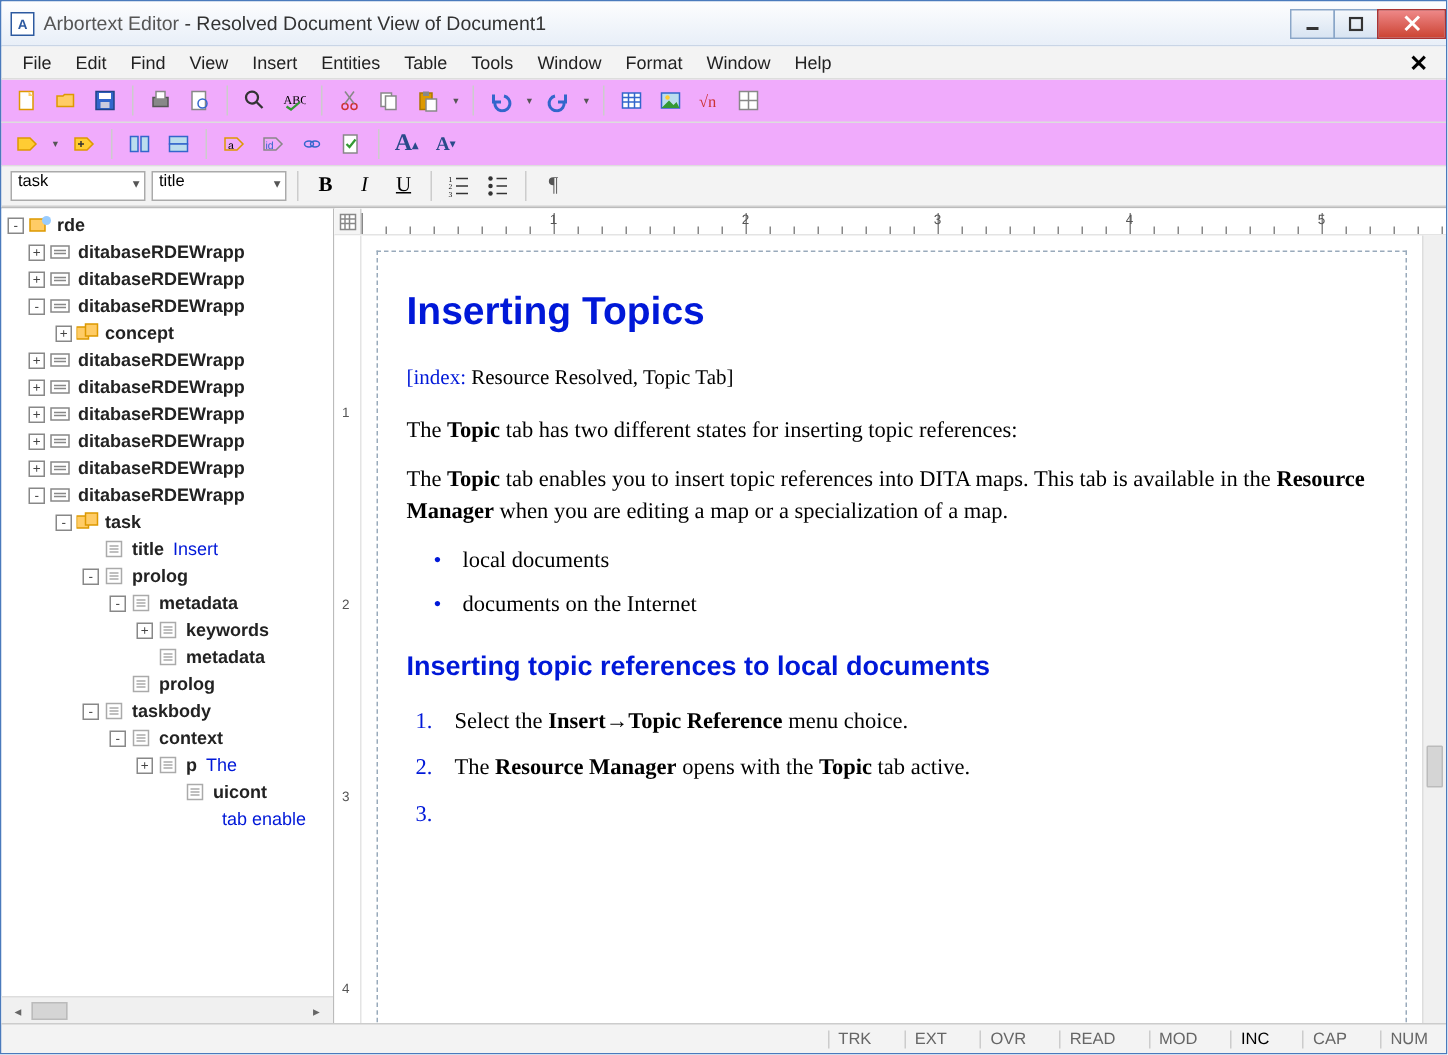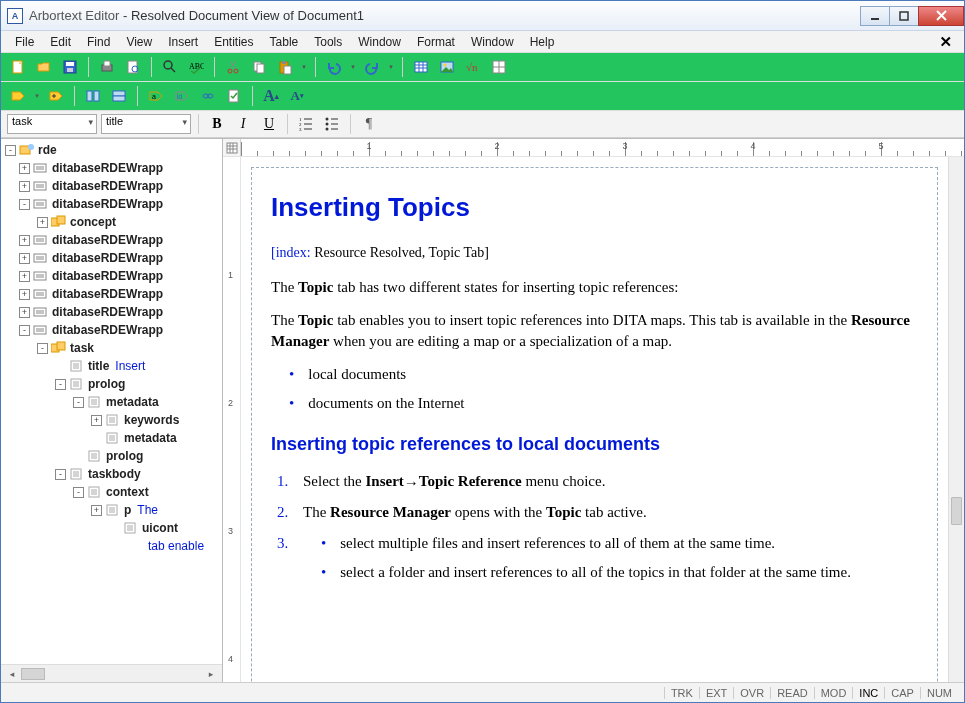--- a/index.html
+++ b/index.html
@@ -9,21 +9,21 @@
 .titlebar .app-icon { width: 16px; height: 16px; background: #fff; border: 1px solid #2d5aa0; font-size: 9px; color: #2d5aa0; font-weight: bold; text-align: center; line-height: 14px; margin-right: 6px; }
 .titlebar .title { font-size: 13px; color: #333; }
 .titlebar .title .app { color: #555; }
 .winbtns { margin-left: auto; display: flex; }
 .winbtn { width: 30px; height: 20px; border: 1px solid #8aa6c8; background: linear-gradient(#f4f7fb, #d8e4f2); margin-left: -1px; display: flex; align-items: center; justify-content: center; font-size: 11px; }
 .winbtn.close { width: 46px; background: linear-gradient(#e88, #c43); color: #fff; border-color: #a33; }
 .winbtn.close svg { stroke: #fff; }
 .menubar { height: 22px; background: #f3f3f3; display: flex; align-items: center; padding: 0 6px; border-bottom: 1px solid #ddd; position: relative; }
 .menubar .mi { padding: 2px 8px; color: #222; cursor: default; }
 .menubar .close-x { margin-left: auto; font-size: 15px; font-weight: bold; padding-right: 6px; }
-.toolbar { background: #22c55e; border-bottom: 1px solid #ddd; padding: 3px 6px; display: flex; align-items: center; gap: 4px; flex-wrap: wrap; }
+.toolbar { background: #f0abfc; border-bottom: 1px solid #ddd; padding: 3px 6px; display: flex; align-items: center; gap: 4px; flex-wrap: wrap; }
 .tbtn { width: 22px; height: 22px; border: 1px solid transparent; display: inline-flex; align-items: center; justify-content: center; border-radius: 2px; }
 .tbtn svg { display: block; }
 .sep { width: 1px; height: 20px; background: #ccc; margin: 0 3px; }
 .dd-arrow { width: 8px; display: inline-flex; justify-content: center; font-size: 7px; color: #555; }
 .combo-row { background: #f3f3f3; border-bottom: 1px solid #d0d0d0; padding: 3px 6px; display: flex; align-items: center; gap: 4px; }
 .combo { height: 20px; border: 1px solid #aaa; background: #fff; font-size: 11px; padding: 0 18px 0 4px; position: relative; }
 .combo::after { content: "▾"; position: absolute; right: 3px; top: 2px; font-size: 9px; color: #555; }
 .fmt-btn { width: 22px; height: 20px; display: inline-flex; align-items: center; justify-content: center; font-family: "Times New Roman", serif; font-size: 14px; }
 .body-area { flex: 1; display: flex; min-height: 0; border-top: 1px solid #bbb; }
 .tree-pane { width: 222px; border-right: 1px solid #bbb; background: #fff; overflow: hidden; position: relative; display: flex; flex-direction: column; }
@@ -61,21 +61,21 @@
 .doc-scroll ul { list-style: none; margin: 4px 0 14px 18px; }
 .doc-scroll ul li { margin-bottom: 8px; }
 .doc-scroll ul li::before { content: "•"; color: #0018d8; margin-right: 14px; }
 .doc-scroll h2 { color: #0018d8; font-size: 18px; font-weight: bold; margin: 18px 0 14px 0; font-family: Arial, sans-serif; }
 .doc-scroll ol { margin-left: 6px; list-style: none; counter-reset: step; }
 .doc-scroll ol > li { margin-bottom: 10px; counter-increment: step; padding-left: 26px; position: relative; }
 .doc-scroll ol > li::before { content: counter(step) "."; color: #0018d8; position: absolute; left: 0; }
 .doc-scroll ol ul { margin-top: 8px; }
 .doc-vsb { position: absolute; right: 0; top: 18px; bottom: 0; width: 16px; background: #f0f0f0; border-left: 1px solid #ddd; }
 .doc-vsb .thumb { position: absolute; left: 2px; right: 2px; top: 340px; height: 28px; background: #d5d5d5; border: 1px solid #bbb; border-radius: 1px; }
-.statusbar { height: 20px; background: #f3f3f3; border-top: 1px solid #ccc; display: flex; align-items: center; justify-content: flex-end; padding: 0 6px; gap: 0; font-size: 11px; color: #666; }
+.statusbar { height: 20px; background: #f3f3f3; border-top: 1px solid #ccc; display: flex; align-items: center; justify-content: flex-end; padding: 0 6px; gap: 16px; font-size: 11px; color: #666; }
 .statusbar .cell { padding: 0 6px; border-left: 1px solid #ccc; }
 .statusbar .cell.active { color: #000; }
 b { font-weight: bold; }
 </style>
 </head>
 <body>
 
 <div class="window">
 
   <div class="titlebar">
@@ -670,24 +670,20 @@
         <p><span>The </span><b>Topic</b><span> tab enables you to insert topic references into DITA maps. This tab is available in the </span><b>Resource Manager</b><span> when you are editing a map or a specialization of a map.</span></p>
         <ul>
           <li>local documents</li>
           <li>documents on the Internet</li>
         </ul>
         <h2>Inserting topic references to local documents</h2>
         <ol>
           <li><span>Select the </span><b>Insert</b><span>→</span><b>Topic Reference</b><span> menu choice.</span></li>
           <li><span>The </span><b>Resource Manager</b><span> opens with the </span><b>Topic</b><span> tab active.</span></li>
           <li>
-            <ul>
-              <li>select multiple files and insert references to all of them at the same time.</li>
-              <li>select a folder and insert references to all of the topics in that folder at the same time.</li>
-            </ul>
           </li>
         </ol>
       </div>
       <div class="doc-vsb">
           <div class="thumb"></div>
         </div>
     </div>
   </div>
 
   <div class="statusbar">

